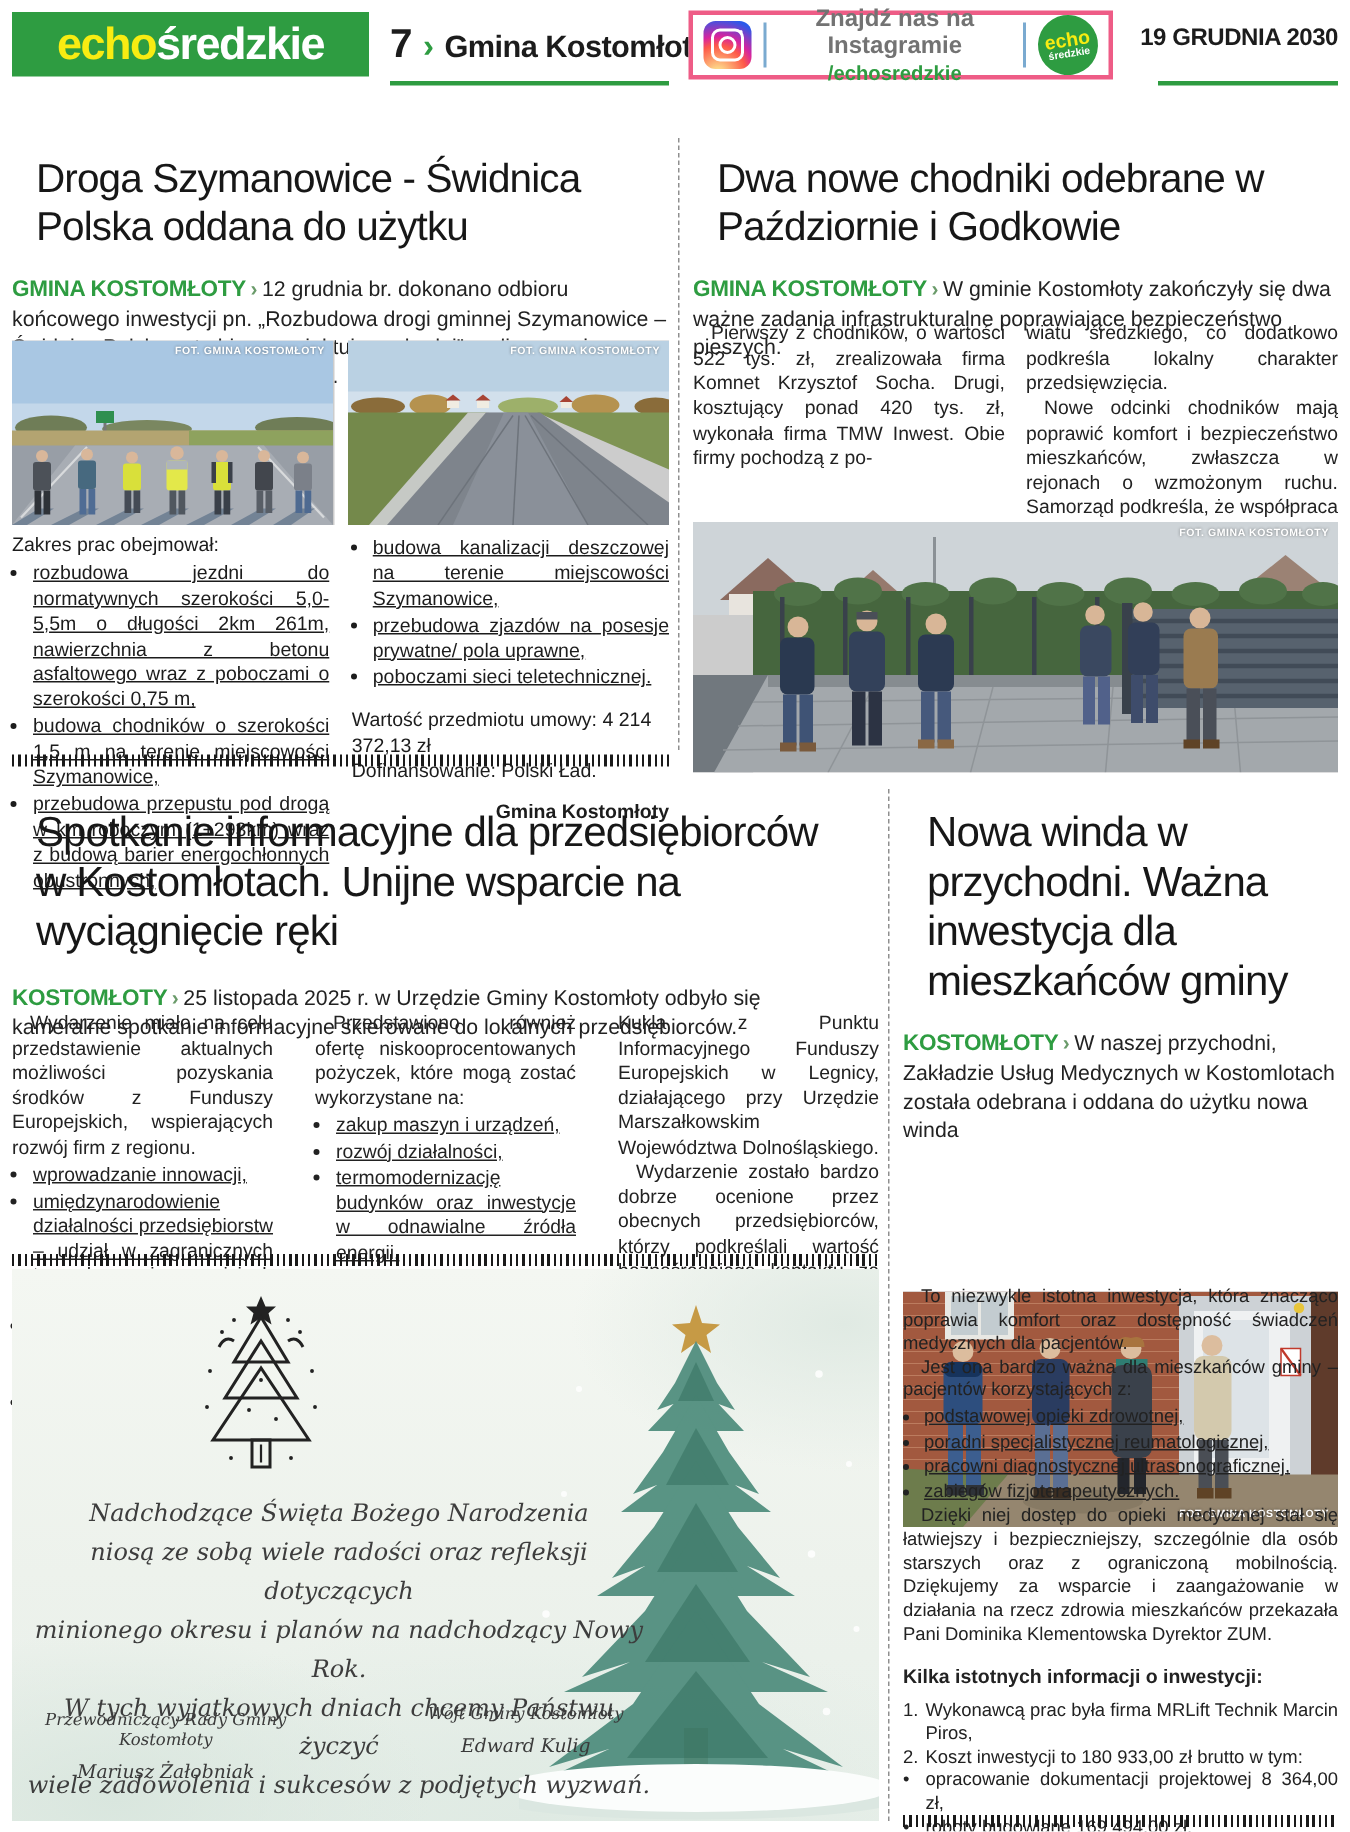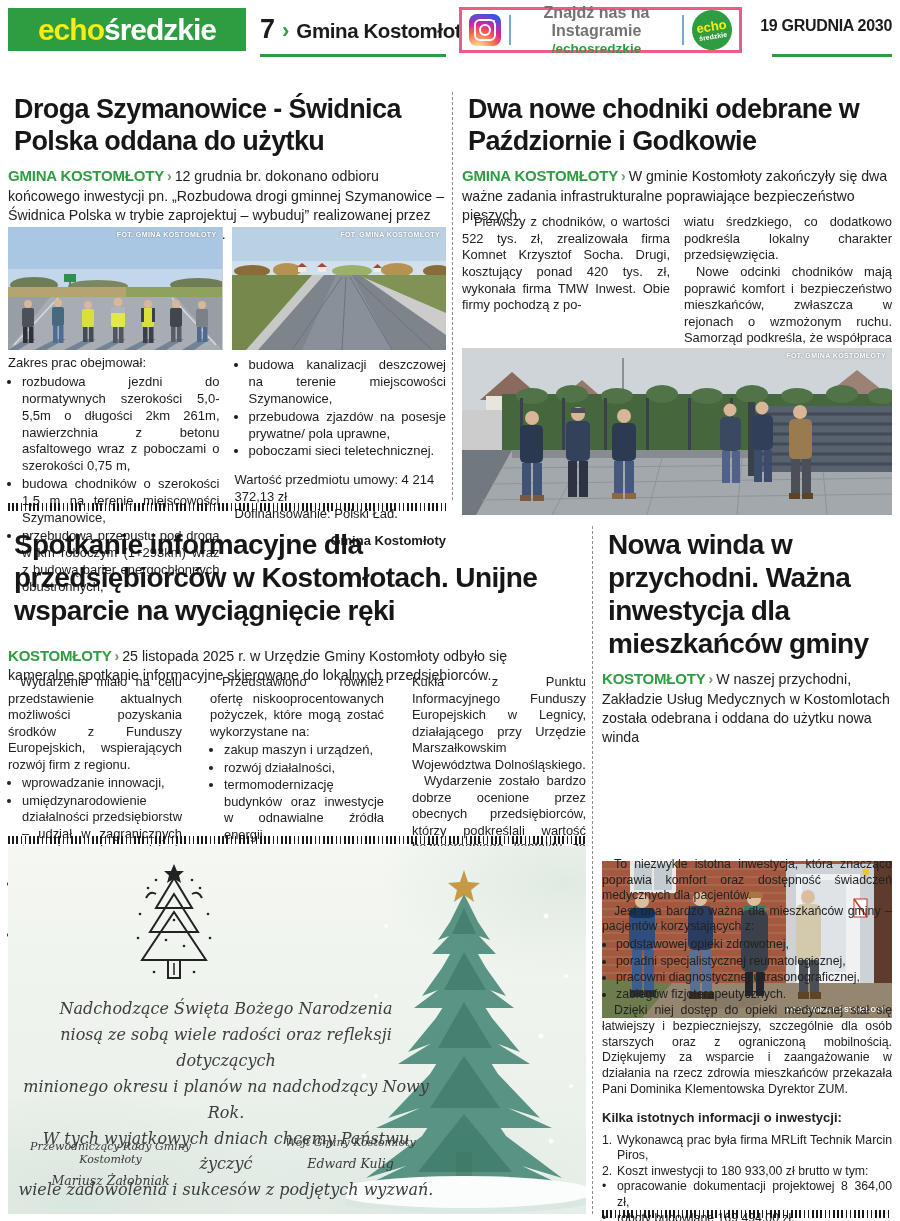--- a/index.html
+++ b/index.html
@@ -28,31 +28,31 @@
   .insta-text{flex:1;text-align:center;line-height:1.15;}
   .insta-l1{color:#737373;font-weight:bold;font-size:16px;}
   .insta-l2{color:#2e9c41;font-weight:bold;font-size:13.5px;}
   .echo-circle{width:40px;height:40px;border-radius:50%;background:#2e9c41;flex:none;display:flex;
                flex-direction:column;align-items:center;justify-content:center;transform:rotate(-9deg);line-height:1;}
   .ec-echo{color:#f8ec12;font-weight:bold;font-size:13px;}
   .ec-sr{color:#fff;font-size:7px;font-weight:bold;}
   .date{left:752px;top:17px;width:140px;text-align:right;font-weight:bold;font-size:16px;letter-spacing:-0.3px;}
 
   
-  .headline{font-weight:bold;color:#171717;letter-spacing:-0.6px;margin:6px;}
+  .headline{font-weight:normal;color:#171717;letter-spacing:-0.6px;margin:16px;}
   .h-lg{font-size:27px;line-height:1.17;}
   .h-xl{font-size:28px;line-height:1.18;}
   .lead{font-size:14.2px;line-height:1.36;margin:9px 0 0 0;color:#222;}
   .kicker{color:#2e9c41;font-weight:bold;font-size:15px;letter-spacing:-0.2px;}
   .chev-sm{color:#6a9b6a;font-weight:bold;font-size:14px;padding:0 3px;}
   .body-txt{font-size:12.9px;line-height:1.29;text-align:justify;color:#222;}
   .body-txt p{margin:0;}
   .ind{text-indent:12px;}
   ul.blt{margin:2px 0 0 0;padding-left:14px;}
-  ul.blt li{margin:0 0 1px 0;text-align:justify;}
+  ul.blt li{margin:0 0 1px 0;text-align:justify;text-decoration:underline;}
   .byline{font-weight:bold;text-align:right;margin-top:10px;}
   .bars{height:8px;background:repeating-linear-gradient(90deg,#1a1a1a 0 1.6px,transparent 1.6px 4.2px);}
   .vdash{border-left:1.5px dashed #8f8f8f;width:0;}
 
   .photo{position:relative;overflow:hidden;background:#ccc;}
   .photo svg{display:block;}
   .cap{position:absolute;top:4px;right:6px;color:#fff;font-size:7px;font-weight:bold;letter-spacing:0.4px;
        text-shadow:0 0 2px rgba(0,0,0,.45);}
   .cap-b{top:auto;bottom:5px;}
 

